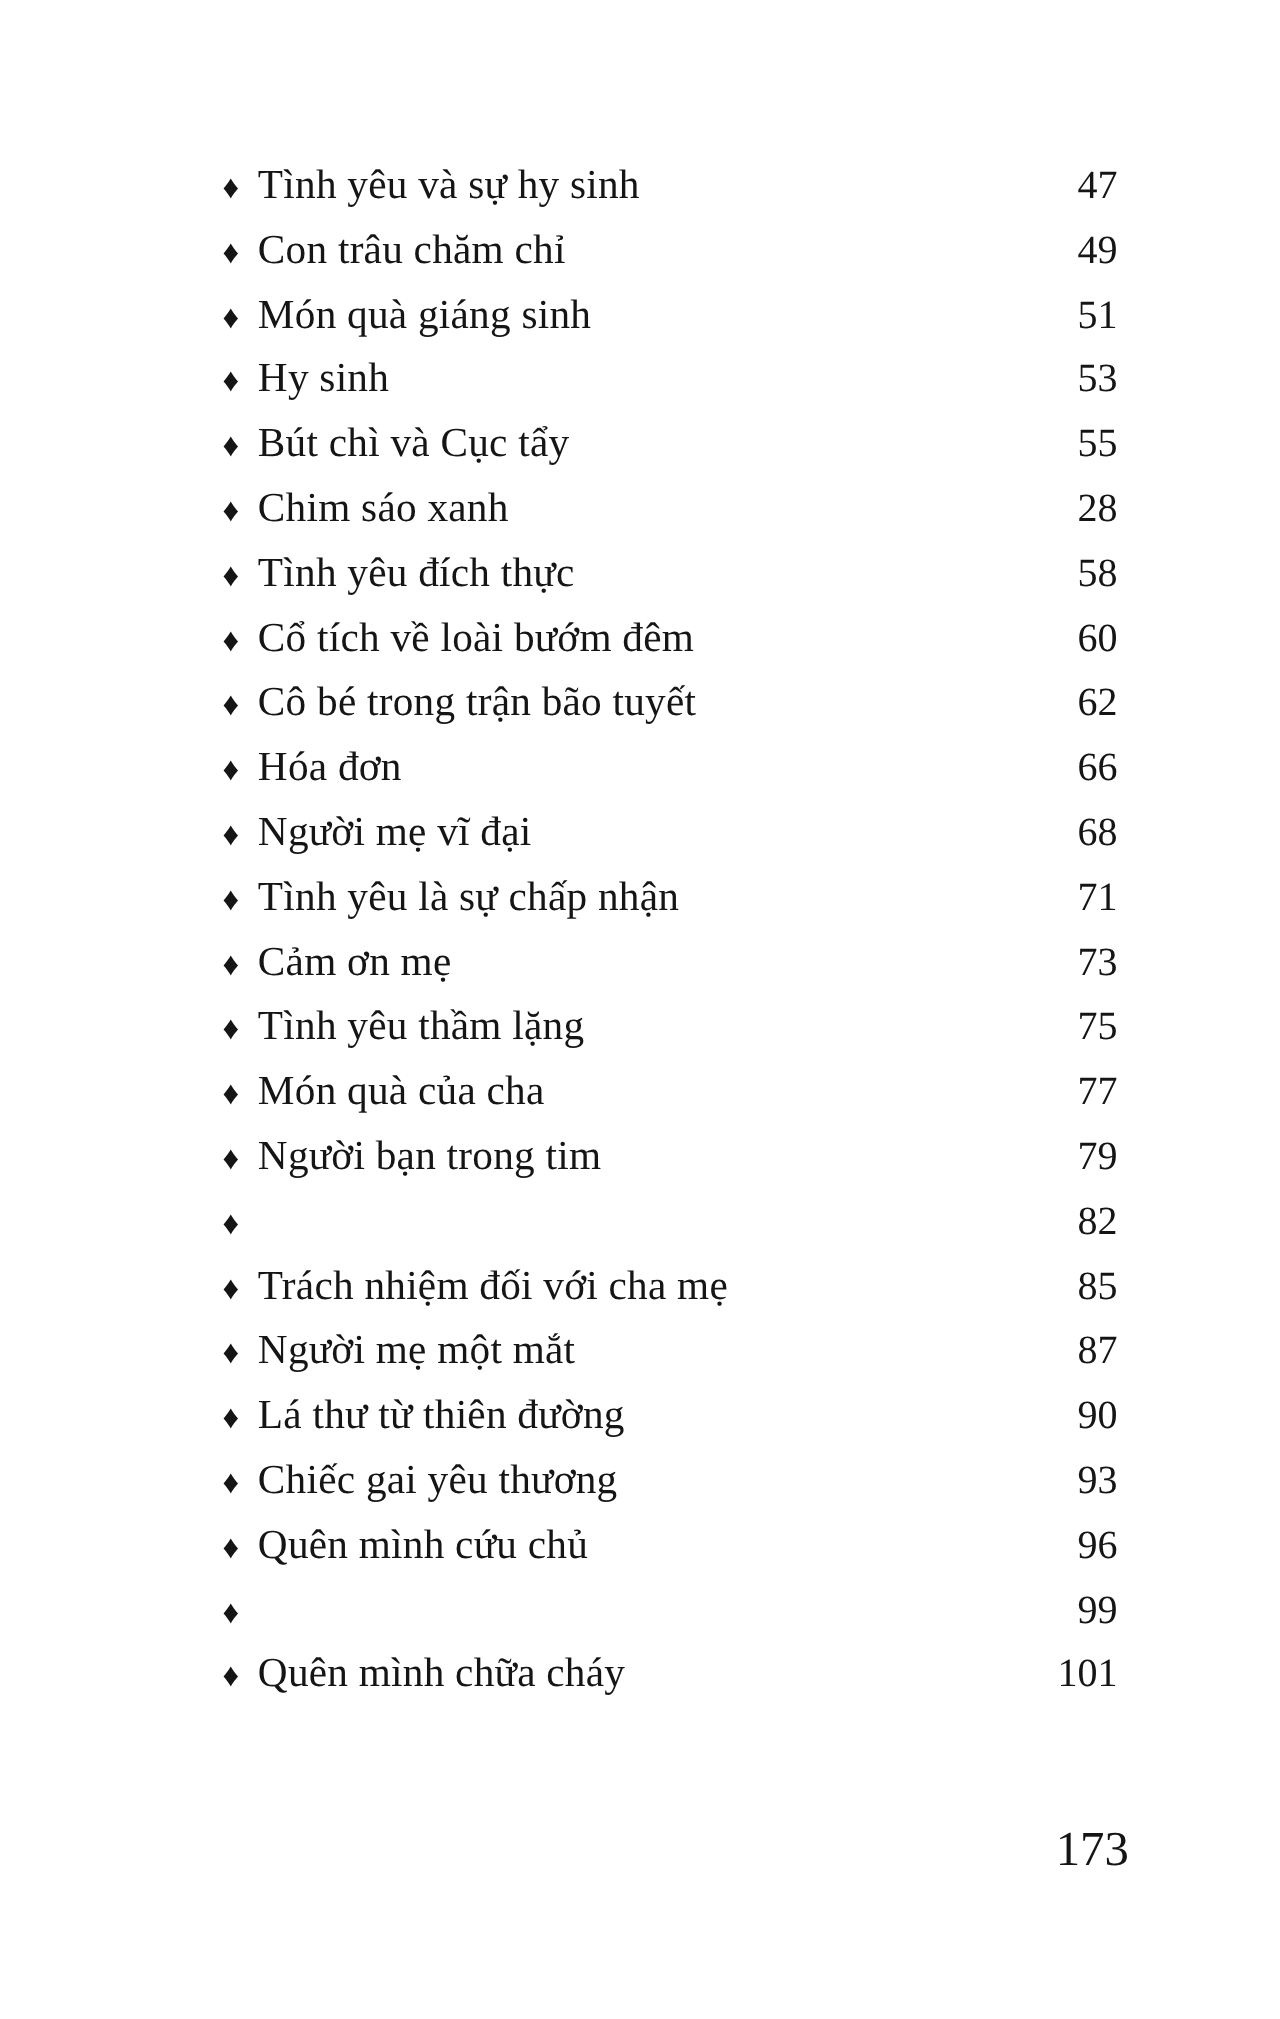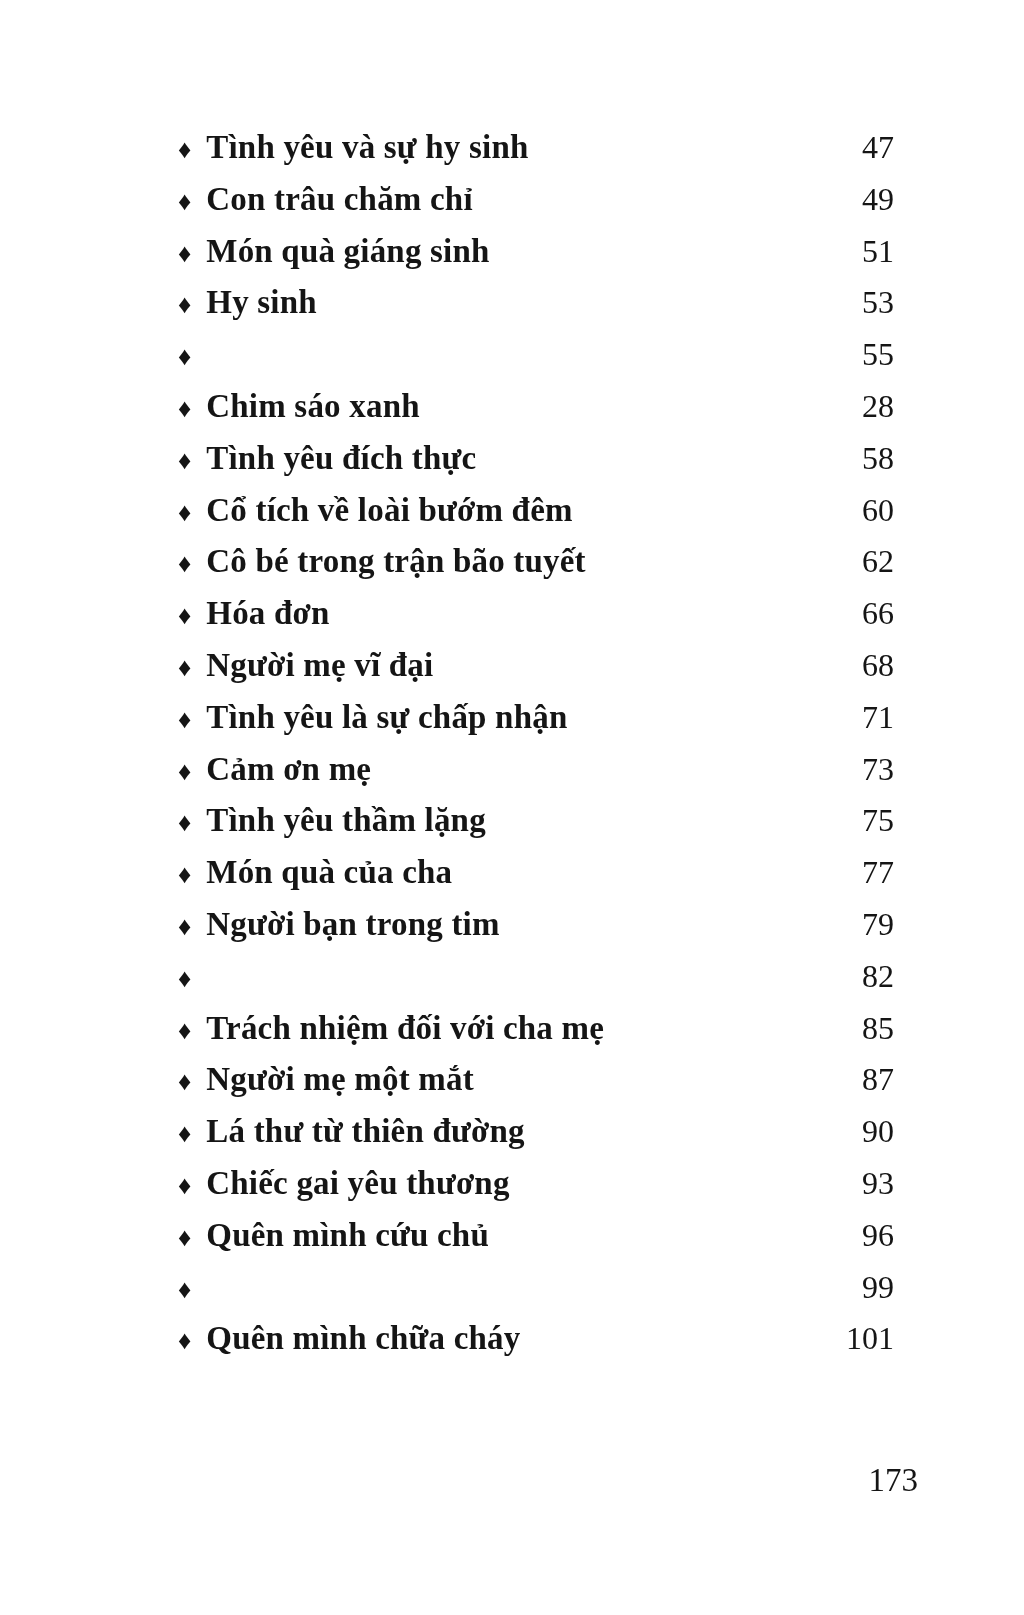--- a/index.html
+++ b/index.html
@@ -34,31 +34,30 @@
     display: inline-flex;
     align-items: baseline;
   }
   .bullet {
     font-size: 26px;
     margin-right: 15px;
     line-height: 51.8px;
   }
   .title {
     letter-spacing: 0.2px;
-    font-weight: bold;
   }
   .num {
     font-size: 32px;
     text-align: center;
   }
   .folio {
     position: absolute;
-    right: 106px;
+    right: 121px;
     top: 1460px;
-    font-size: 33px;
+    font-size: 39px;
     line-height: 40px;
   }
 </style>
 </head>
 <body>
 
 <div class="toc" id="toc">
   <div class="row">
     <span class="left">
       <span class="bullet">♦</span>
@@ -87,20 +86,21 @@
     <span class="left">
       <span class="bullet">♦</span>
       <span class="title">Hy sinh</span>
     </span>
     <span class="num">53</span>
   </div>
 
   <div class="row">
     <span class="left">
       <span class="bullet">♦</span>
+      <span class="title">Bút chì và Cục tẩy</span>
     </span>
     <span class="num">55</span>
   </div>
 
   <div class="row">
     <span class="left">
       <span class="bullet">♦</span>
       <span class="title">Chim sáo xanh</span>
     </span>
     <span class="num">28</span>

